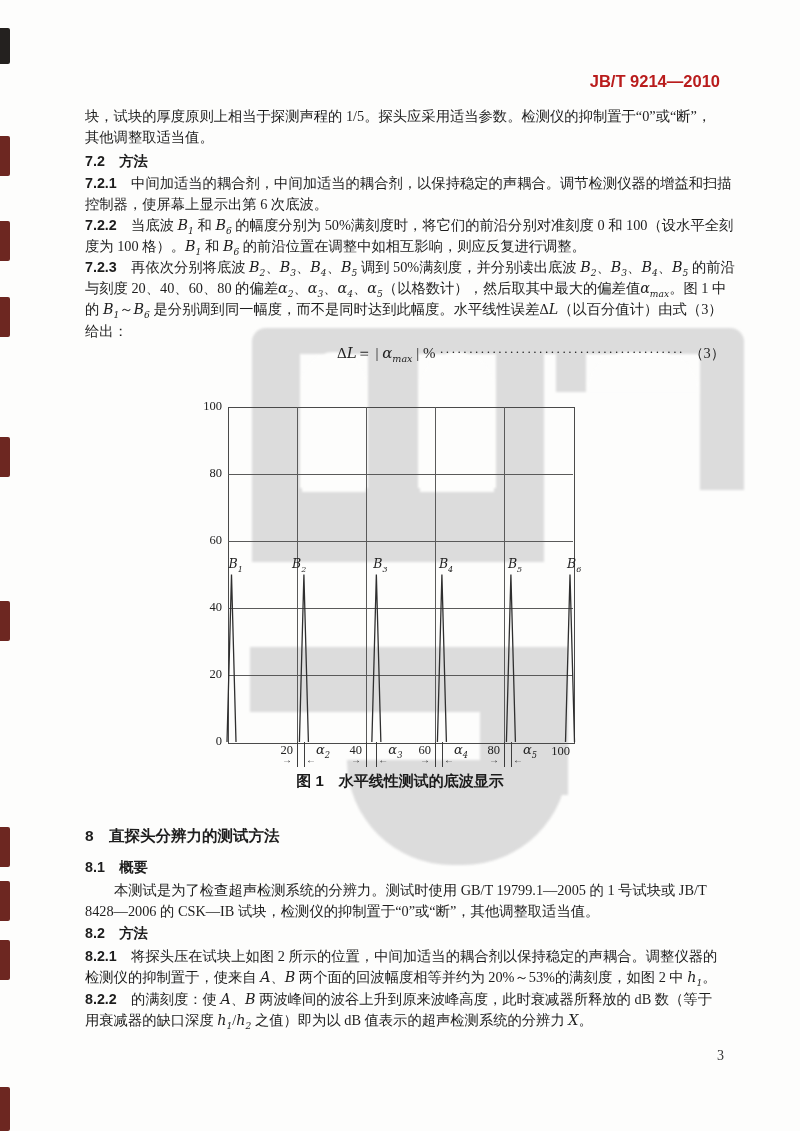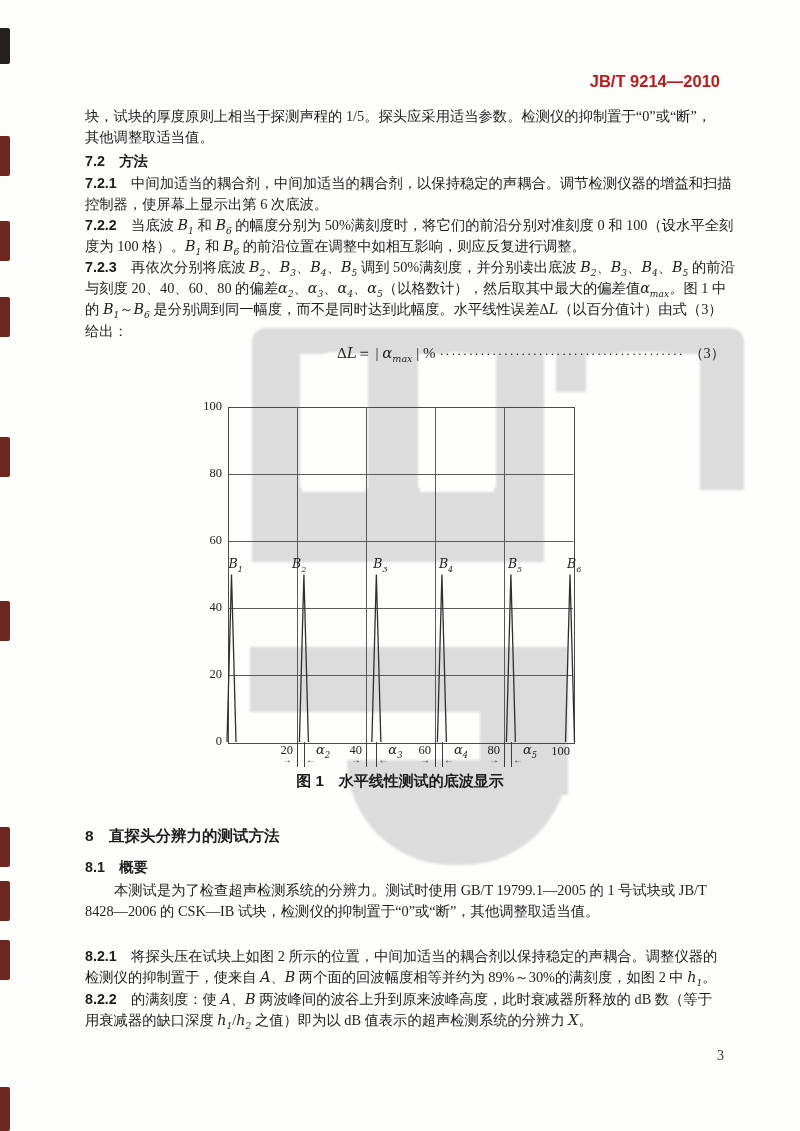--- a/index.html
+++ b/index.html
@@ -14,21 +14,21 @@
   .hdr{position:absolute;top:72px;left:420px;width:300px;text-align:right;
        font:bold 16.5px "Liberation Sans","DejaVu Sans",sans-serif;color:#b91c1c;}
   .line{position:absolute;left:85px;width:645px;white-space:nowrap;
         font-size:14.3px;line-height:20px;color:#1d1d1d;}
   .line .h{font-family:"Liberation Sans","DejaVu Sans",sans-serif;}
   .line .b{font-weight:bold;}
   .i{font-style:italic;font-family:"DejaVu Serif",serif;}
   sub{font-size:64%;line-height:0;}
   .indent{padding-left:29px;}
   .big{font-size:15.5px;}
-  #formula-row{position:absolute;left:85px;top:344px;width:640px;display:flex;align-items:center;}
+  #formula-row{position:absolute;left:85px;top:344px;width:640px;display:flex;align-items:flex-start;}
   #formula-spacer{width:252px;}
   #formula-main{white-space:nowrap;font-size:15px;}
   #formula-dots{flex:1;min-width:0;overflow:hidden;white-space:nowrap;
                 letter-spacing:1.5px;font-size:13px;color:#222;margin:0 4px;}
   #formula-number{white-space:nowrap;font-size:14.3px;}
   #plot-box{position:absolute;left:228px;top:407px;width:345px;height:335px;
             border:1.5px solid #4a4a4a;background:transparent;}
   .grid-v{position:absolute;width:1px;background:#5a5a5a;}
   .grid-h{position:absolute;height:1px;background:#5a5a5a;}
   .ylab{position:absolute;width:34px;text-align:right;font-size:12.5px;color:#222;}
@@ -94,22 +94,23 @@
     <span id="formula-spacer"></span>
     <span id="formula-main"><span class="">Δ</span><span class="i">L</span><span class="">＝ | </span><span class="i">α<sub>max</sub></span><span class=""> | %</span></span>
     <span id="formula-dots">··············································</span>
     <span id="formula-number">（3）</span>
   </div>
 
   <div class="line big" style="top:826px"><span class="b h">8　直探头分辨力的测试方法</span></div>
   <div class="line" style="top:857px"><span class="b h">8.1　概要</span></div>
   <div class="line indent" style="top:880px"><span class="">本测试是为了检查超声检测系统的分辨力。测试时使用 GB/T 19799.1—2005 的 1 号试块或 JB/T</span></div>
   <div class="line" style="top:901px"><span class="">8428—2006 的 CSK—IB 试块，检测仪的抑制置于“0”或“断”，其他调整取适当值。</span></div>
+  <div class="line" style="top:923px"><span class="b h">8.2　方法</span></div>
   <div class="line" style="top:946px"><span class="b h">8.2.1</span><span class="">　将探头压在试块上如图 2 所示的位置，中间加适当的耦合剂以保持稳定的声耦合。调整仪器的</span></div>
-  <div class="line" style="top:967px"><span class="">检测仪的抑制置于，使来自 </span><span class="i">A</span><span class="">、</span><span class="i">B</span><span class=""> 两个面的回波幅度相等并约为 89%～30%的满刻度，如图 2 中 </span><span class="i">h<sub>1</sub></span><span class="">。</span></div>
+  <div class="line" style="top:967px"><span class="">检测仪的抑制置于，使来自 </span><span class="i">A</span><span class="">、</span><span class="i">B</span><span class=""> 两个面的回波幅度相等并约为 20%～53%的满刻度，如图 2 中 </span><span class="i">h<sub>1</sub></span><span class="">。</span></div>
   <div class="line" style="top:989px"><span class="b h">8.2.2</span><span class="">　的满刻度：使 </span><span class="i">A</span><span class="">、</span><span class="i">B</span><span class=""> 两波峰间的波谷上升到原来波峰高度，此时衰减器所释放的 dB 数（等于</span></div>
   <div class="line" style="top:1010px"><span class="">用衰减器的缺口深度 </span><span class="i">h<sub>1</sub></span><span class="">/</span><span class="i">h<sub>2</sub></span><span class=""> 之值）即为以 dB 值表示的超声检测系统的分辨力 </span><span class="i">X</span><span class="">。</span></div>
 
   <div id="page-number">3</div>
 </div>
 
 <div id="figure-layer">
   <div id="plot-box"></div>
   <div id="figure-caption">图 1　水平线性测试的底波显示</div>
 <div class="grid-v" style="left: 297px; top: 407px; height: 335px;"></div>

